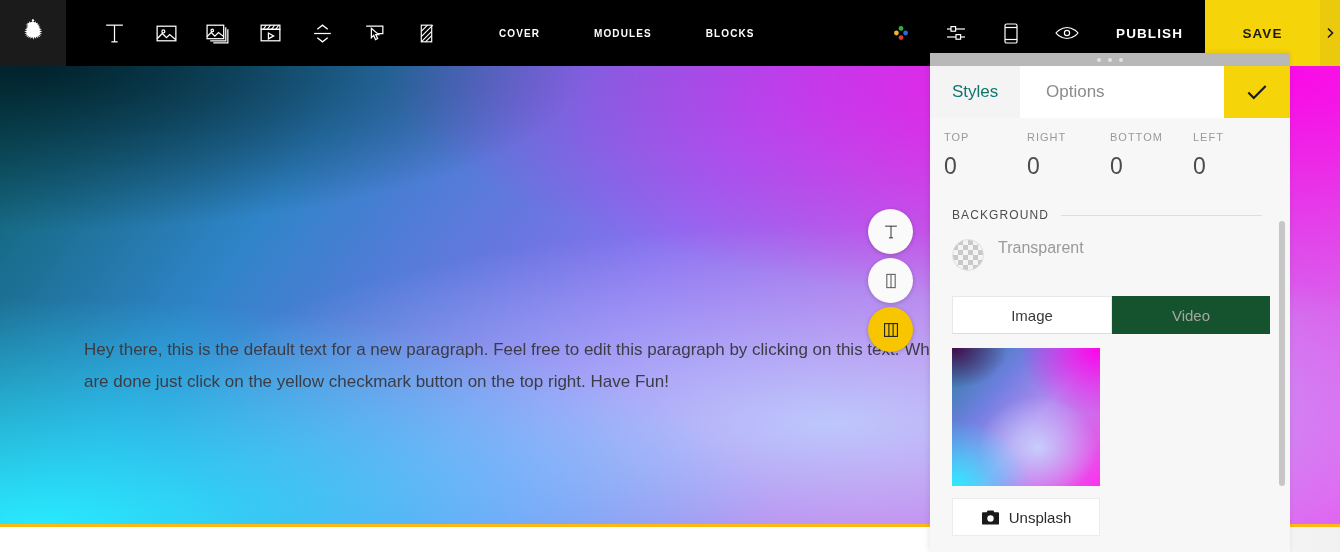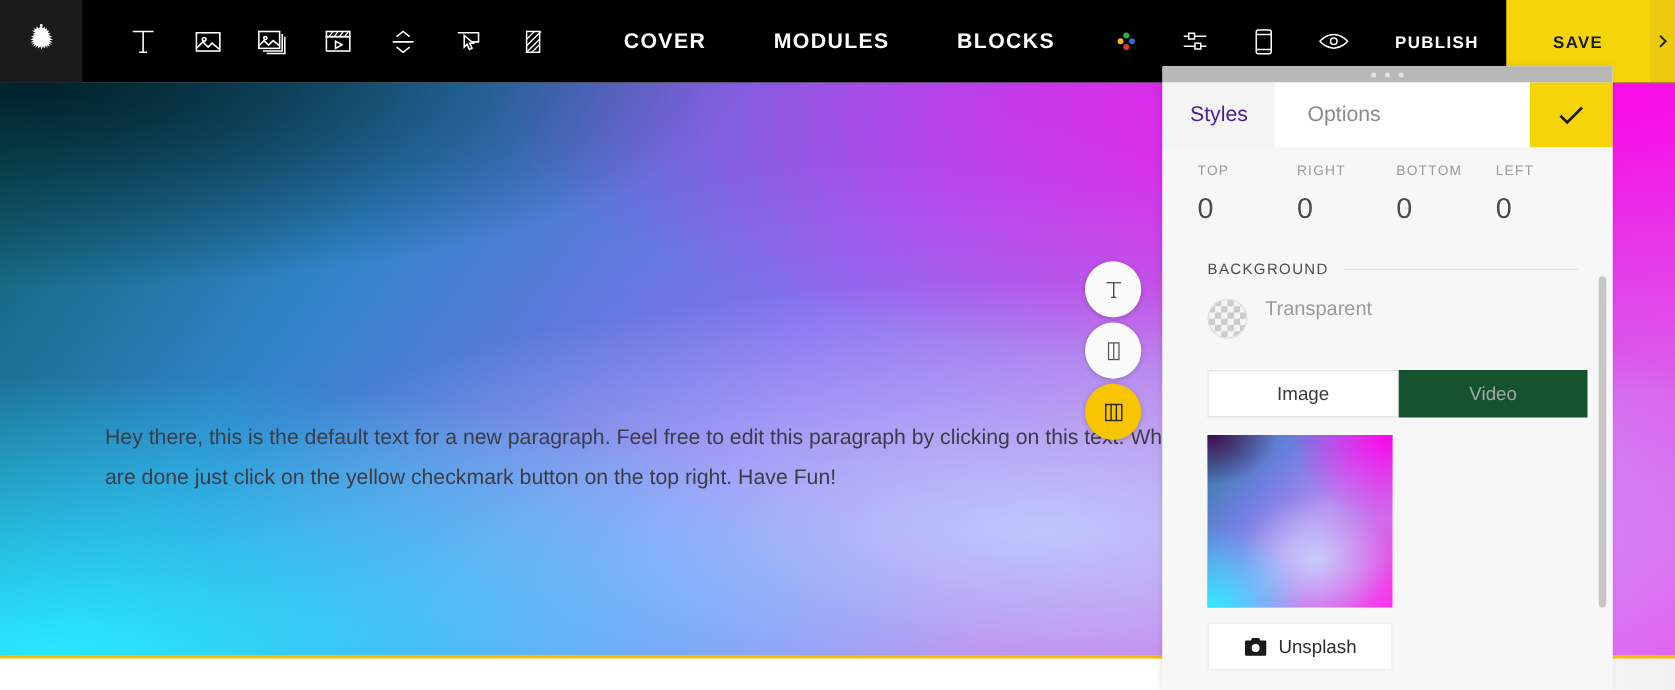--- a/index.html
+++ b/index.html
@@ -20,21 +20,21 @@
     width: 66px; height: 66px; background: #1b1b1b;
     display: flex; align-items: center; justify-content: center; flex: none;
   }
   .tool-icons { display: flex; align-items: center; padding-left: 22px; gap: 0px; }
   .tool-btn {
     width: 52px; height: 66px; display: flex; align-items: center; justify-content: center;
     cursor: pointer;
   }
   .nav-links { display: flex; align-items: center; margin-left: 20px; }
   .nav-link {
-    color: #fff; font-size: 17px; font-weight: bold; letter-spacing: 1.1px;
+    color: #fff; font-size: 10px; font-weight: bold; letter-spacing: 1.1px;
     padding: 0 27px; height: 66px; display: flex; align-items: center; cursor: pointer;
   }
   .topbar-spacer { flex: 1 1 auto; }
   .right-icons { display: flex; align-items: center; }
   .right-btn {
     height: 66px; display: flex; align-items: center; justify-content: center;
     padding: 0 16px; cursor: pointer;
   }
   .publish-btn {
     color: #fff; font-size: 13.5px; font-weight: bold; letter-spacing: 1.1px;
@@ -93,29 +93,29 @@
     position: absolute; left: 0; top: 0; width: 360px; height: 13px;
     background: #b8b8b8; display: flex; align-items: center; justify-content: center; gap: 7px;
     cursor: grab;
   }
   .grip-dot { width: 4px; height: 4px; border-radius: 50%; background: #e2e2e2; }
   .panel-tabs { position: absolute; left: 0; top: 13px; width: 360px; height: 52px; display: flex; }
   .tab {
     display: flex; align-items: center; padding: 0 26px; height: 52px;
     font-size: 17px; cursor: pointer;
   }
-  .tab.styles { background: #f4f4f4; color: #4c1d95; width: 90px; padding: 0 22px; }
+  .tab.styles { background: #f4f4f4; color: #0f766e; width: 90px; padding: 0 22px; }
   .tab.options { background: #fff; color: #8b8b8b; flex: 1; text-align: right; }
   .tab-confirm {
     width: 66px; height: 52px; background: #f5d40a;
     display: flex; align-items: center; justify-content: center; cursor: pointer;
   }
   .panel-body {
     position: absolute; left: 0; top: 65px; width: 360px; height: 434px;
-    background: #f7f7f7; overflow: hidden; padding-left: 14px;
+    background: #f7f7f7; overflow: hidden;
   }
   .spacing-row { display: flex; padding: 13px 14px 0 14px; }
   .sp-cell { width: 85px; }
   .sp-label { font-size: 11px; letter-spacing: 1px; color: #9a9a9a; }
   .sp-value { font-size: 23px; color: #4a4a4a; margin-top: 10px; }
 
   .section-head { display: flex; align-items: center; gap: 12px; padding: 28px 28px 0 22px; }
   .section-title { font-size: 12px; letter-spacing: 1.1px; color: #4c4c4c; white-space: nowrap; }
   .section-rule { flex: 1; height: 1px; background: #dedede; }
 

